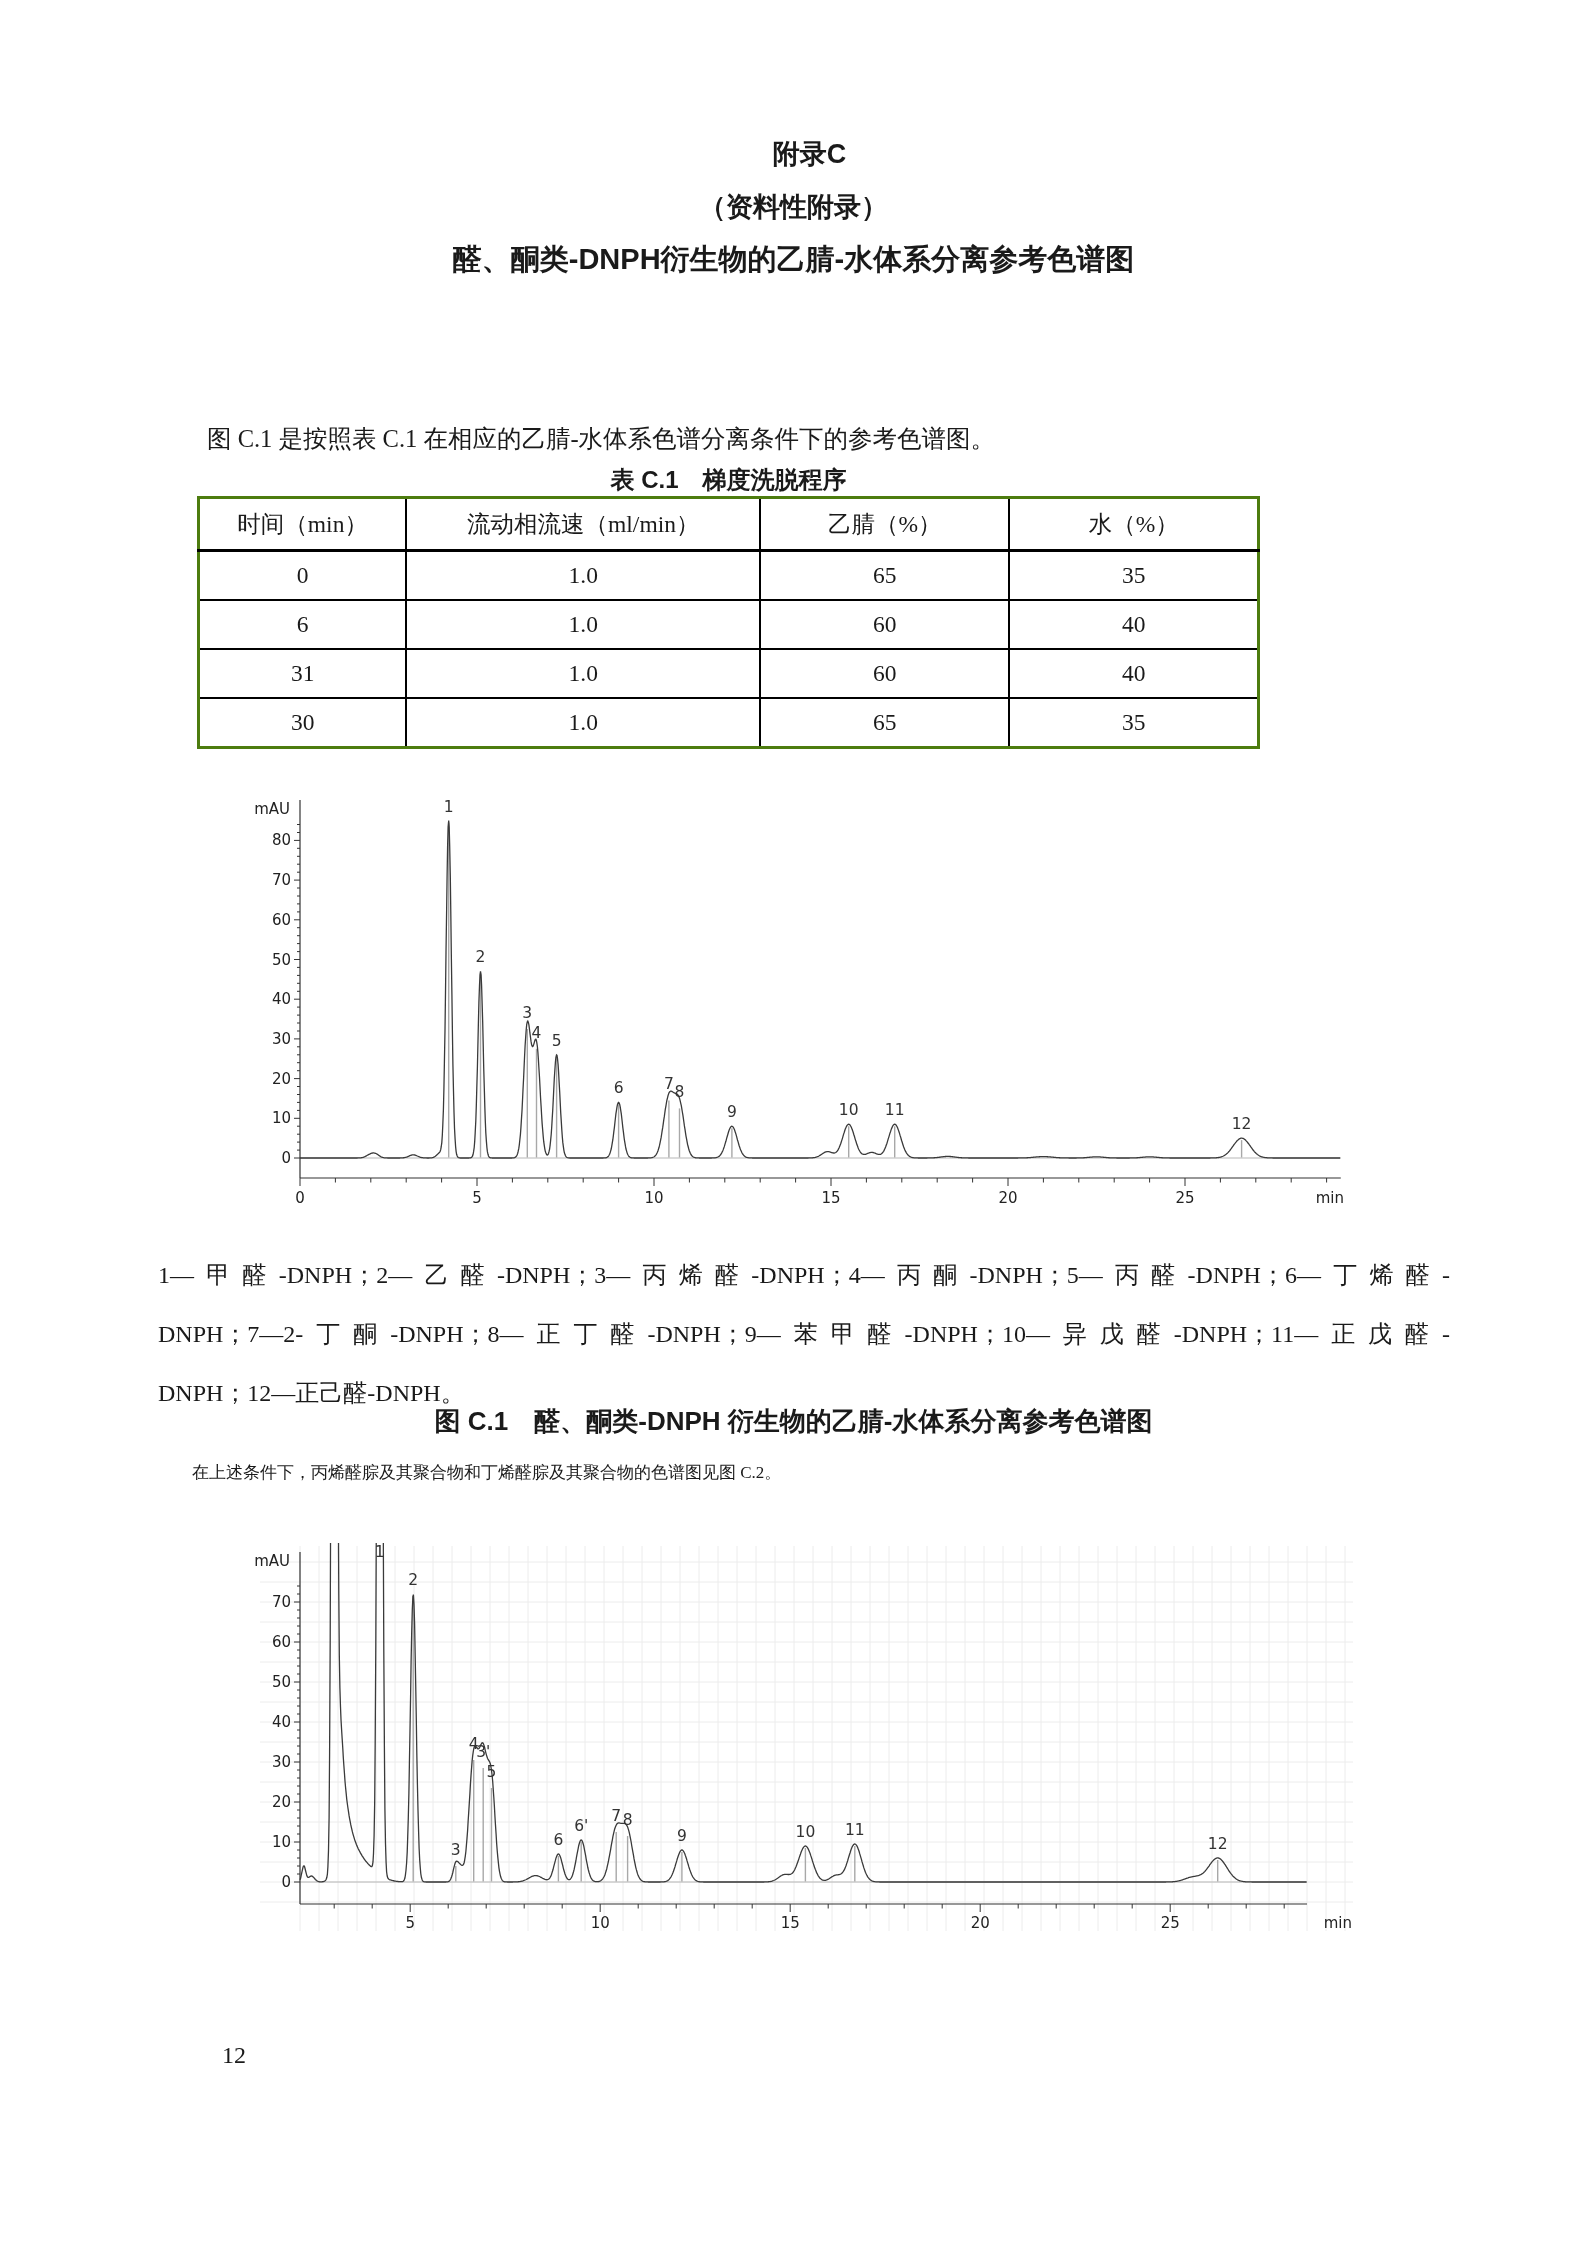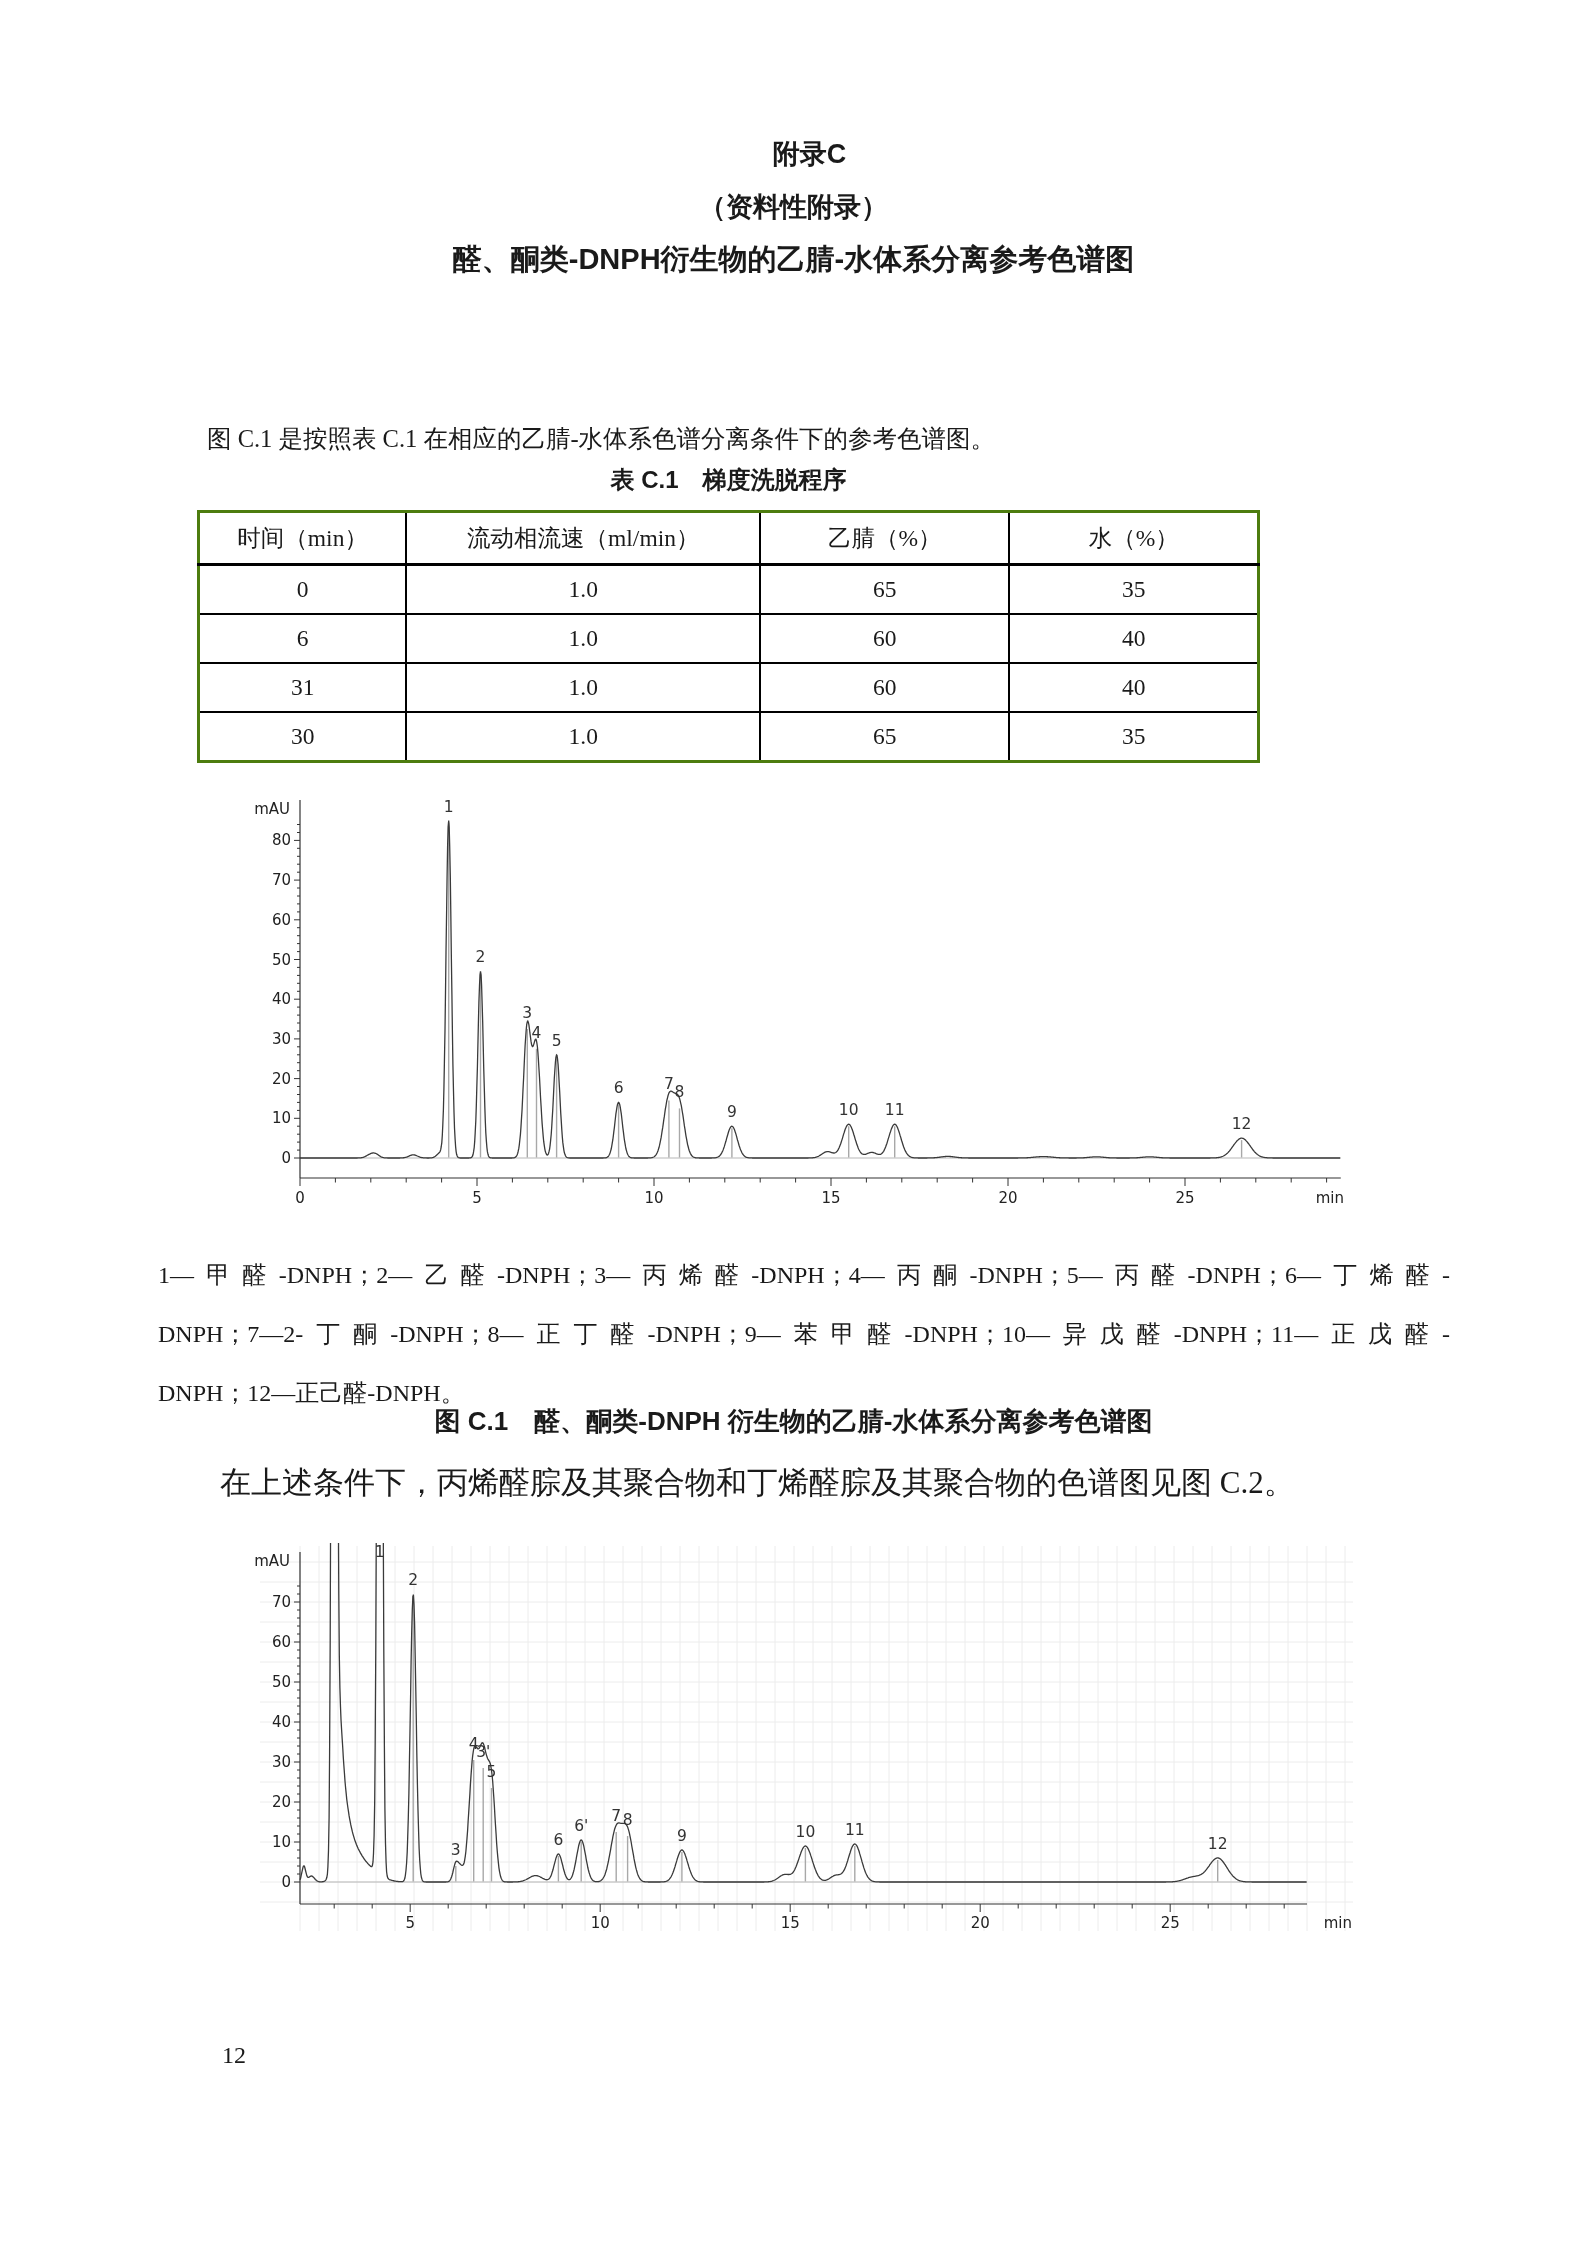--- a/index.html
+++ b/index.html
@@ -6,33 +6,33 @@
   .page{width:1587px;height:2245px;position:relative;background:#ffffff;margin:0 auto;
         font-family:"Liberation Serif","DejaVu Serif",serif;color:#1a1a1a;overflow:hidden;}
   .hdr{position:absolute;top:136px;left:0;right:0;text-align:center;
        font-family:"Liberation Sans","DejaVu Sans",sans-serif;font-weight:700;}
   .hdr-l1{font-size:27px;margin:0 0 17px 16px;padding-left:16px;}
   .hdr-l2{font-size:27px;margin:0 0 15px 0;}
   .hdr-l3{font-size:29px;margin:12px;}
   .p1{position:absolute;top:421px;left:158px;width:1285px;font-size:24.5px;line-height:1.45;text-indent:2em;}
   .tblwrap{position:absolute;top:464px;left:197px;width:1063px;}
   .tblcap{text-align:center;font-family:"Liberation Sans","DejaVu Sans",sans-serif;
-          font-weight:700;font-size:24px;margin:0 0 14px 0;}
+          font-weight:700;font-size:24px;margin:0 0 0 0;}
   table.grad{width:100%;border-collapse:collapse;border:3px solid #4d7c0f;font-size:23.5px;table-layout:fixed;}
   table.grad th{border:2px solid #000;border-bottom:3px solid #000;height:48px;font-weight:400;text-align:center;}
   table.grad td{border:2px solid #000;height:45px;text-align:center;}
   .chart{position:absolute;}
   #chart1{left:252px;top:788px;}
   #chart2{left:252px;top:1540px;}
   .legend{position:absolute;top:1246px;left:158px;width:1292px;font-size:24px;}
   .legend-line{line-height:59px;white-space:nowrap;}
   .legend-line.just{text-align:justify;text-align-last:justify;white-space:normal;}
   .figtitle{position:absolute;top:1404px;left:0;right:0;text-align:center;
             font-family:"Liberation Sans","DejaVu Sans",sans-serif;font-weight:700;font-size:26px;}
-  .p2{position:absolute;top:1461px;left:158px;width:1340px;font-size:31px;line-height:1.45;text-indent:2em;}
+  .p2{position:absolute;top:1461px;left:158px;width:1340px;font-size:17px;line-height:1.45;text-indent:2em;}
   .pagenum{position:absolute;top:2042px;left:222px;font-size:24px;}
   svg text{font-family:"DejaVu Sans","Liberation Sans",sans-serif;}
 </style>
 </head>
 <body>
 
 <div class="page">
 
   <div class="hdr">
     <div class="hdr-l1">附录C</div>

